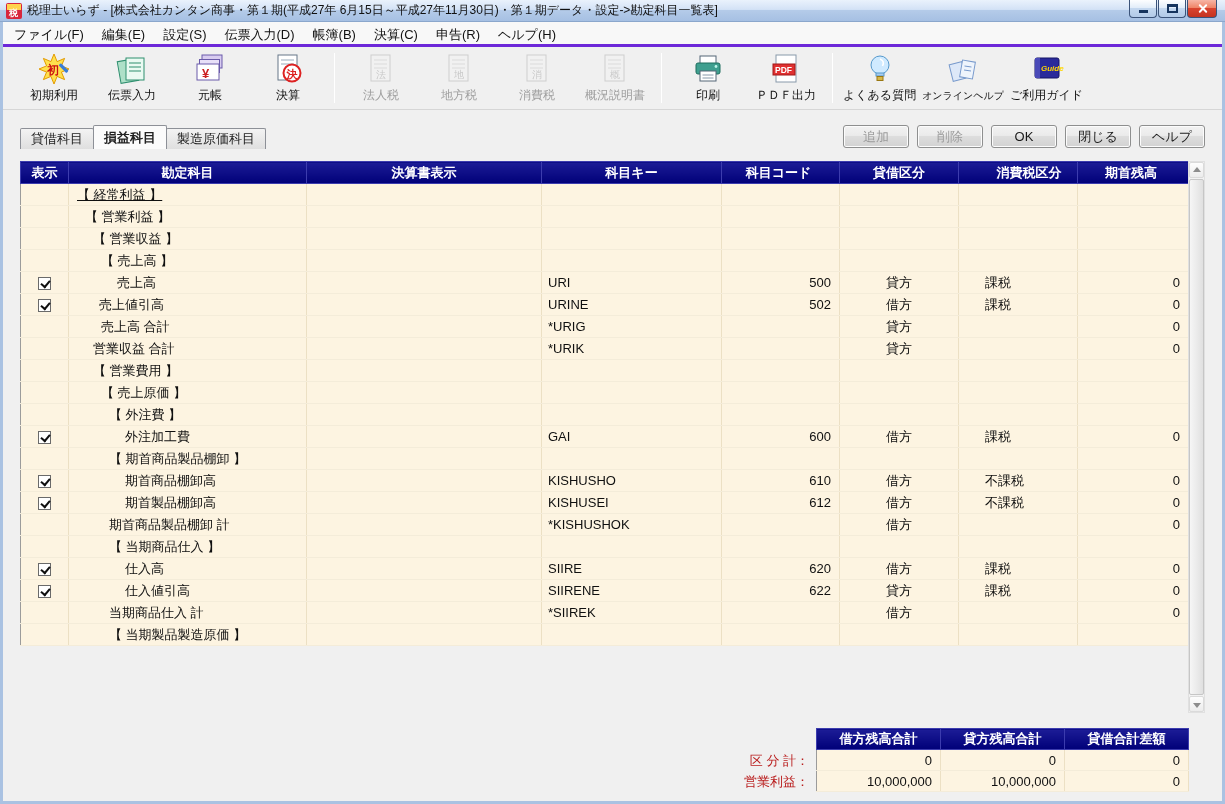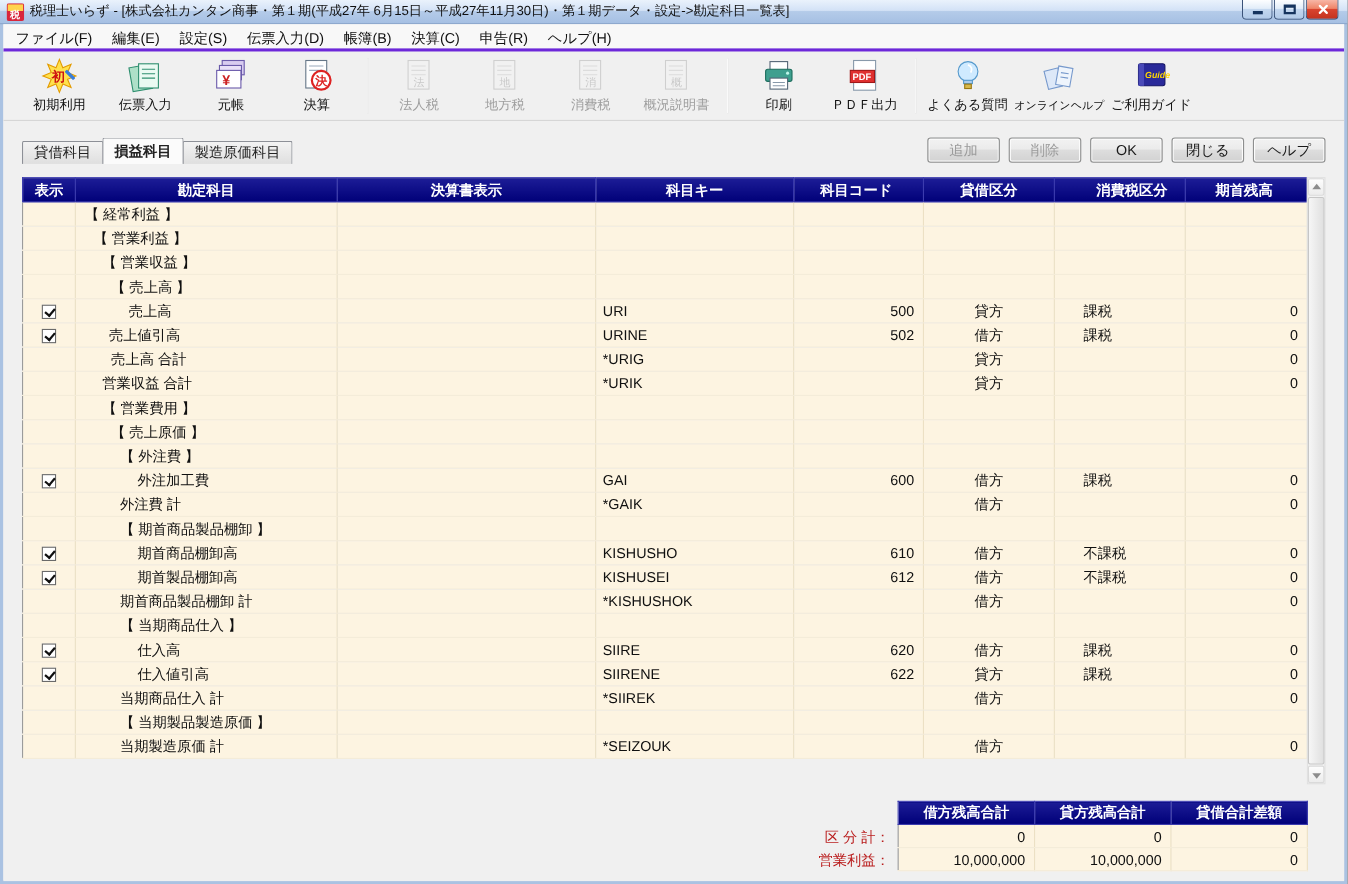--- a/index.html
+++ b/index.html
@@ -309,21 +309,21 @@
                 <th class="c-key">科目キー</th>
                 <th class="c-code">科目コード</th>
                 <th class="c-side">貸借区分</th>
                 <th class="c-tax">消費税区分</th>
                 <th class="c-balance">期首残高</th>
               </tr>
             </thead>
           <tbody id="grid-body">
               <tr>
                 <td class="c-show"></td>
-                <td class="c-account" style="padding-left: 8px;">【 経常利益 】</td>
+                <td class="c-account" style="padding-left: 8px; text-decoration: underline;">【 経常利益 】</td>
                 <td class="c-display"></td>
                 <td class="c-key"></td>
                 <td class="c-code"></td>
                 <td class="c-side"></td>
                 <td class="c-tax"></td>
                 <td class="c-balance"></td>
               </tr>
               <tr>
                 <td class="c-show"></td>
                 <td class="c-account" style="padding-left: 16px;">【 営業利益 】</td>
@@ -429,30 +429,20 @@
                 <td class="c-account" style="padding-left: 56px; margin-left: 43px;">外注加工費</td>
                 <td class="c-display"></td>
                 <td class="c-key">GAI</td>
                 <td class="c-code">600</td>
                 <td class="c-side">借方</td>
                 <td class="c-tax">課税</td>
                 <td class="c-balance">0</td>
               </tr>
               <tr>
                 <td class="c-show"></td>
-                <td class="c-account" style="padding-left: 40px;">外注費  計</td>
-                <td class="c-display"></td>
-                <td class="c-key">*GAIK</td>
-                <td class="c-code"></td>
-                <td class="c-side">借方</td>
-                <td class="c-tax"></td>
-                <td class="c-balance">0</td>
-              </tr>
-              <tr>
-                <td class="c-show"></td>
                 <td class="c-account" style="padding-left: 40px;">【 期首商品製品棚卸 】</td>
                 <td class="c-display"></td>
                 <td class="c-key"></td>
                 <td class="c-code"></td>
                 <td class="c-side"></td>
                 <td class="c-tax"></td>
                 <td class="c-balance"></td>
               </tr>
               <tr>
                 <td class="c-show"><span class="checkbox checked"></span></td>
@@ -526,30 +516,20 @@
               </tr>
               <tr>
                 <td class="c-show"></td>
                 <td class="c-account" style="padding-left: 40px;">【 当期製品製造原価 】</td>
                 <td class="c-display"></td>
                 <td class="c-key"></td>
                 <td class="c-code"></td>
                 <td class="c-side"></td>
                 <td class="c-tax"></td>
                 <td class="c-balance"></td>
-              </tr>
-              <tr>
-                <td class="c-show"></td>
-                <td class="c-account" style="padding-left: 40px;">当期製造原価  計</td>
-                <td class="c-display"></td>
-                <td class="c-key">*SEIZOUK</td>
-                <td class="c-code"></td>
-                <td class="c-side">借方</td>
-                <td class="c-tax"></td>
-                <td class="c-balance">0</td>
               </tr>
             </tbody>
         </table>
         <div class="scrollbar">
           <span class="sb-arrow up"></span>
           <span class="sb-thumb"></span>
           <span class="sb-arrow down"></span>
         </div>
       </div>
 

